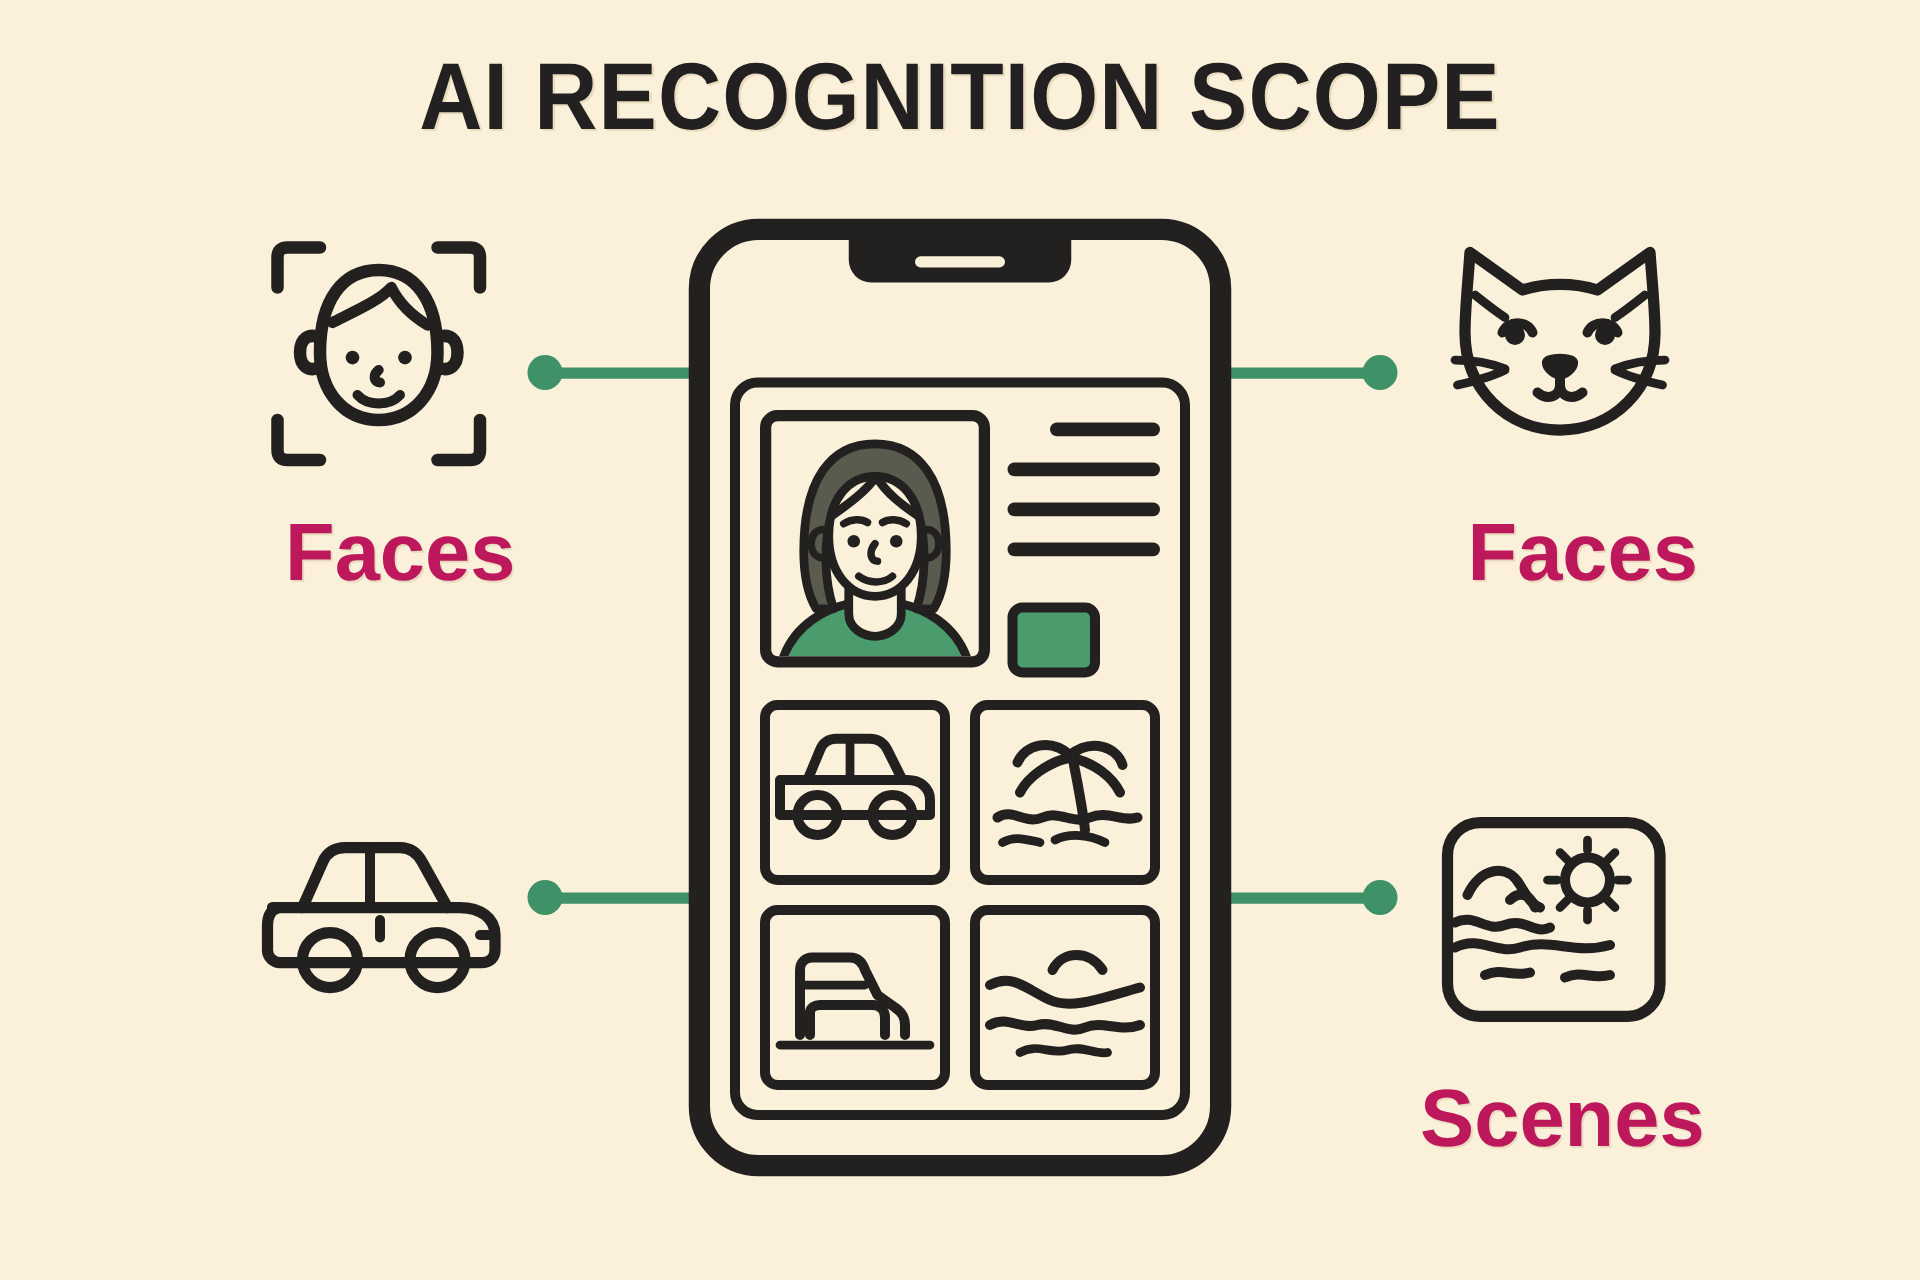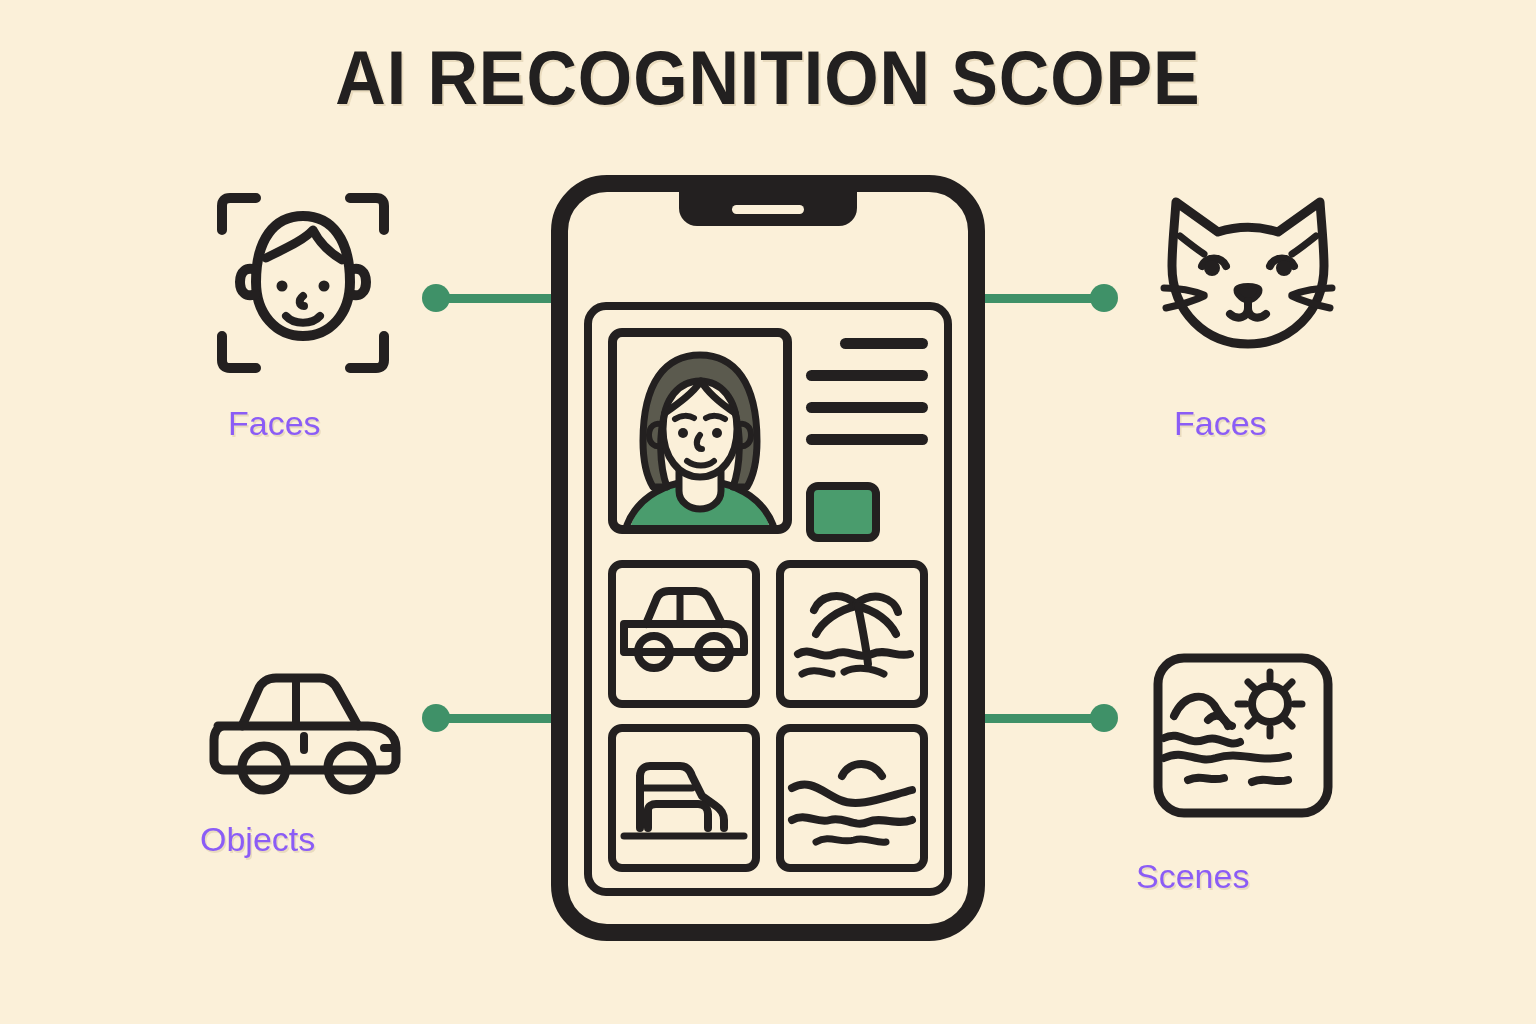--- a/index.html
+++ b/index.html
@@ -29,23 +29,23 @@
     letter-spacing: 1px;
     color: #222020;
     transform: scaleX(0.92);
     text-shadow: 2px 2px 0 rgba(200,180,140,0.35);
     white-space: nowrap;
   }
 
   
   .node-label {
     position: absolute;
-    font-size: 34px;
-    font-weight: normal;
-    color: #8b5cf6;
+    font-size: 65px;
+    font-weight: bold;
+    color: #be185d;
     white-space: nowrap;
     text-shadow: 1.5px 1.5px 0 rgba(200,180,140,0.35);
   }
   #label-faces   { left: 228px; top: 404px; }
   #label-objects { left: 200px; top: 820px; }
   #label-pets    { left: 1174px; top: 404px; }
   #label-scenes  { left: 1136px; top: 857px; }
 
   
   .node-icon { position: absolute; }
@@ -277,21 +277,20 @@
       <path d="M88 12 V58" stroke-width="8"></path>
 
       <path d="M96 68 V82" stroke-width="8"></path>
 
       <path d="M176 80 H186" stroke-width="8"></path>
 
       <circle cx="56" cy="100" r="22"></circle>
       <circle cx="142" cy="100" r="22"></circle>
     </svg>
   </div>
-  <div class="node-label" id="label-objects">Objects</div>
 
   <div class="node-icon" id="icon-scenes">
     <svg viewBox="0 0 190 190" fill="none" stroke="#232020" stroke-width="9" stroke-linecap="round" stroke-linejoin="round">
       <rect x="10" y="12" width="170" height="155" rx="26"></rect>
 
       <circle cx="122" cy="58" r="18" stroke-width="8"></circle>
       <path d="M122 26 V34 M122 82 V90 M90 58 H98 M146 58 H154
                M100 36 L106 42 M138 74 L144 80 M144 36 L138 42 M106 74 L100 80" stroke-width="7"></path>
 
       <path d="M26 70 C36 48 58 44 68 62 C74 72 78 78 84 80" stroke-width="8"></path>

